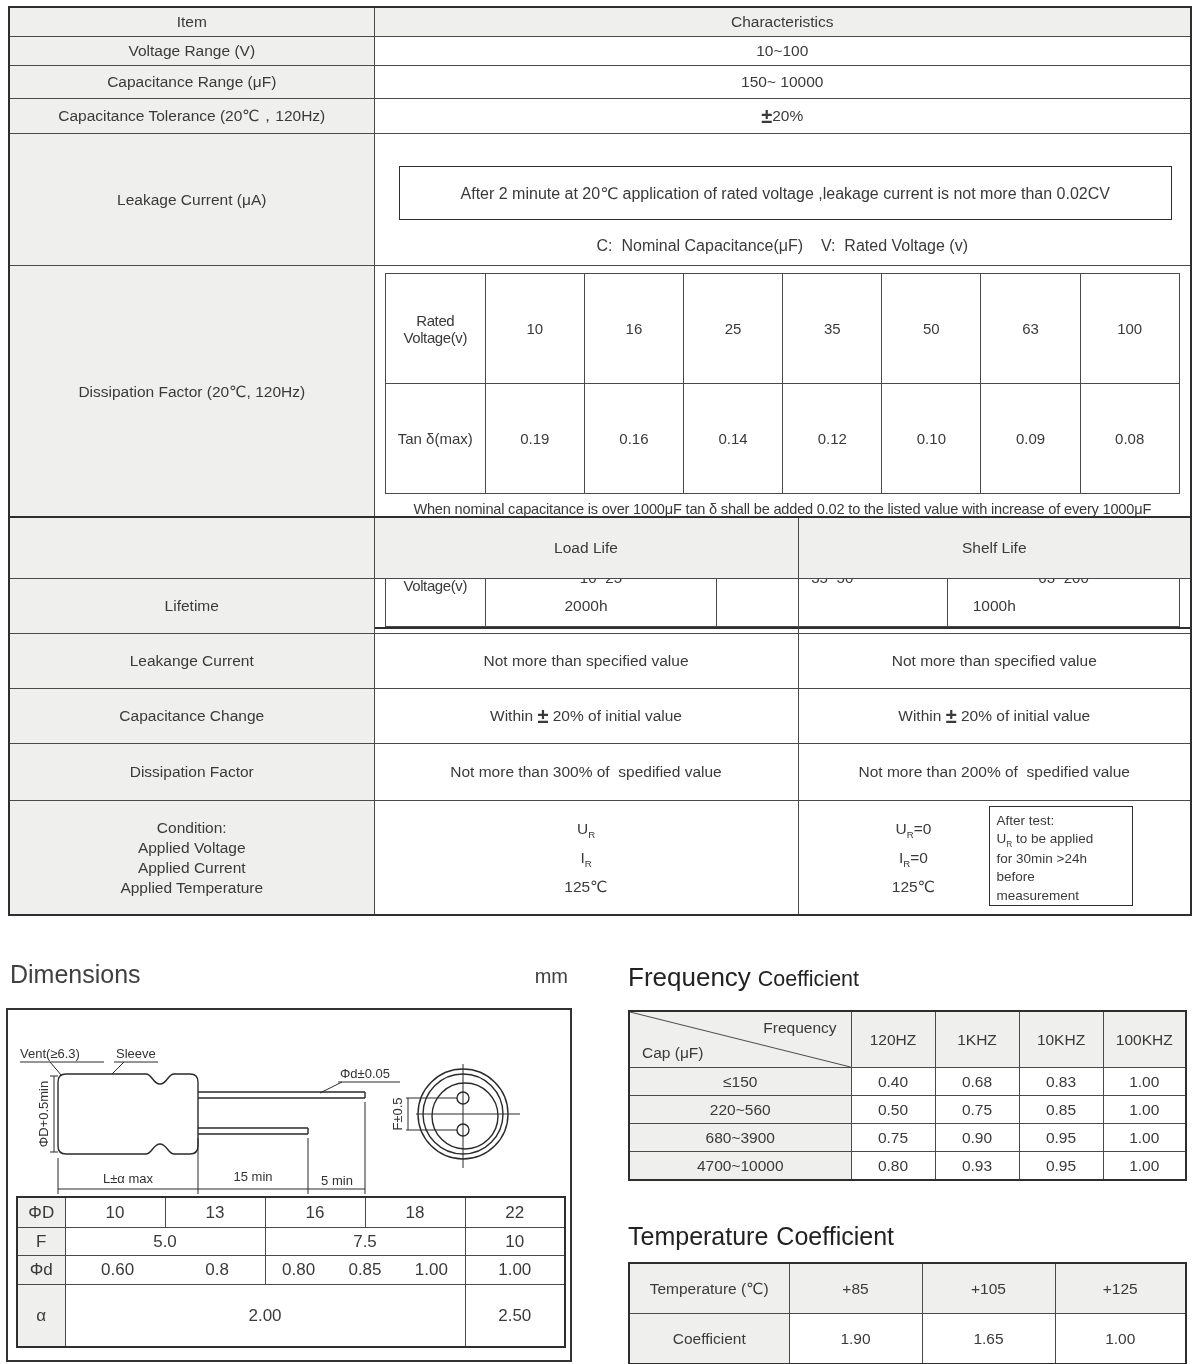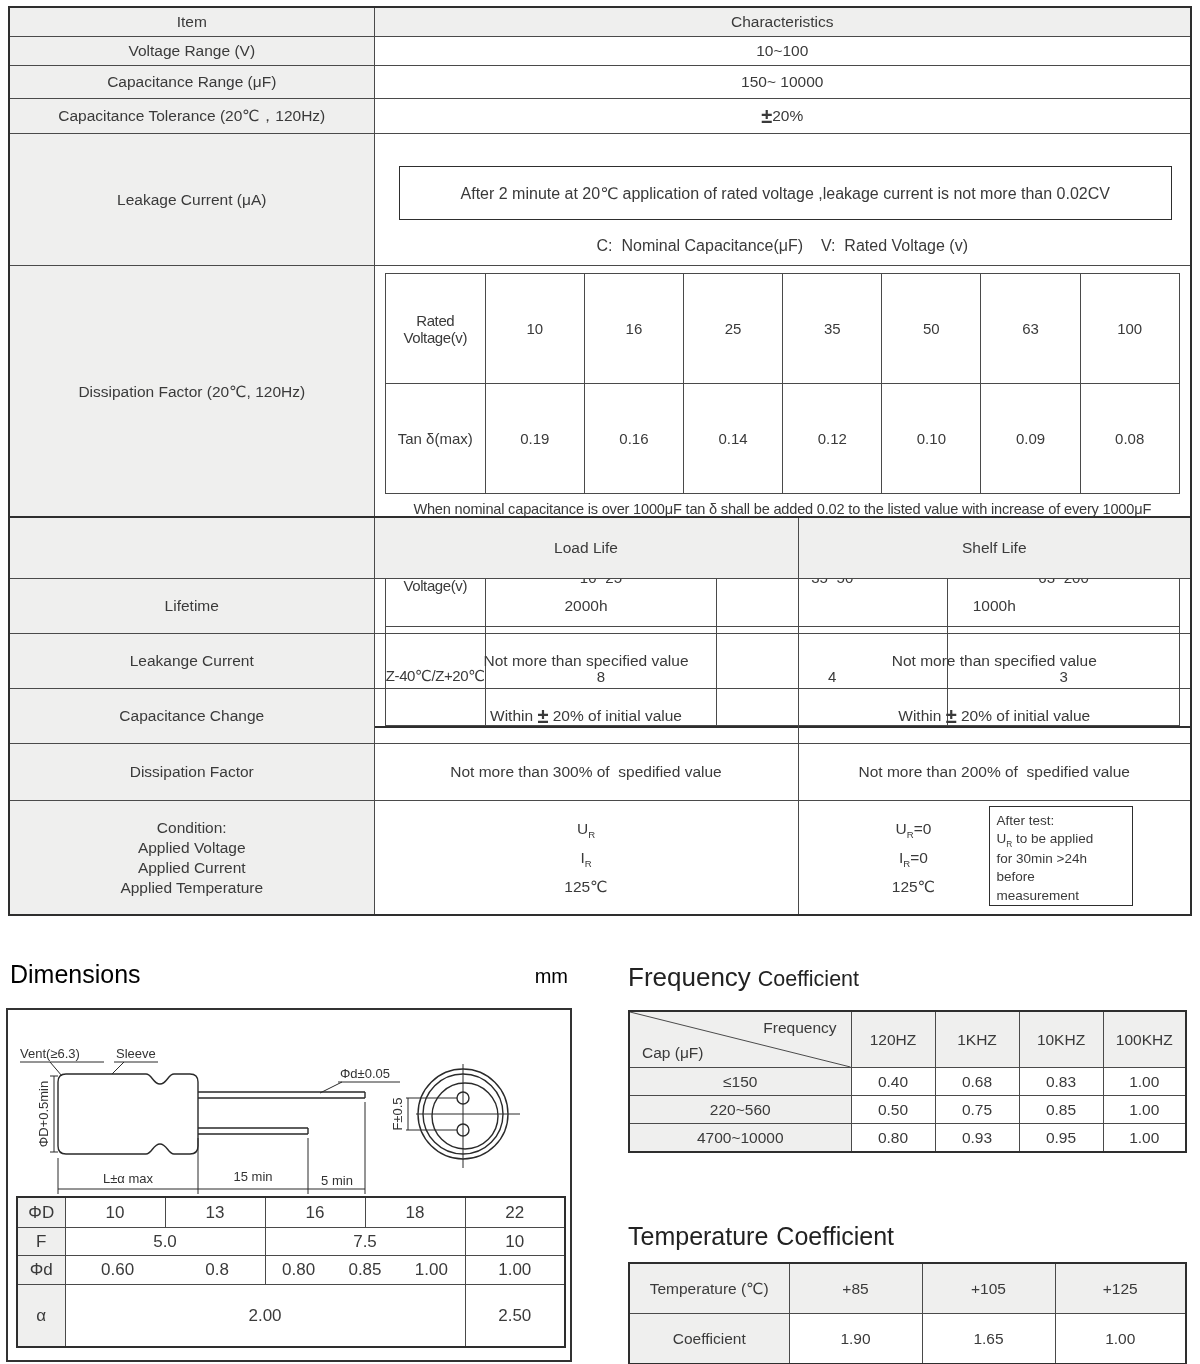--- a/index.html
+++ b/index.html
@@ -48,21 +48,21 @@
   .cond-lines div{line-height:23px;}
   sub{font-size:0.62em;}
   .cond-shelf{position:relative;}
   .shelf-lines{position:absolute;left:20px;top:0;width:190px;height:100%;
     display:flex;flex-direction:column;justify-content:center;}
   .shelf-lines div{line-height:23px;}
   .after-box{position:absolute;left:190px;top:5px;width:128px;height:88px;
     border:1.5px solid #2e2e2e;padding:5px 7px;text-align:left;font-size:13.5px;line-height:1.35;}
 
   
-  .dim-head{left:10px;top:960px;width:558px;display:flex;align-items:baseline;color:#000000;}
+  .dim-head{left:10px;top:960px;width:558px;display:flex;align-items:baseline;color:#404040;}
   .dim-head .ttl{font-size:25px;}
   .dim-head .unit{margin-left:auto;font-size:20px;}
   .dim-box{left:6px;top:1008px;width:562px;height:350px;border:2px solid #333;}
   .dim-svg{position:absolute;left:0;top:6px;}
   .dimt{position:absolute;left:8px;top:186px;width:548px;}
   .dimt td{font-size:17px;}
   .dimt .rD td{height:29px;}
   .dimt .rF td{height:27px;}
   .dimt .rd td{height:28px;}
   .dimt .ra td{height:61px;}
@@ -178,26 +178,20 @@
               <col>
               <col>
               <col>
             </colgroup>
         <tbody>
               <tr>
           <td class="small">Rated Voltage(v)</td>
           <td>10~25</td>
           <td>35~50</td>
           <td>63~200</td>
-        </tr>
-        <tr>
-          <td class="small">Z-40℃/Z+20℃</td>
-          <td>8</td>
-          <td>4</td>
-          <td>3</td>
         </tr>
       </tbody>
           </table>
     </td>
   </tr>
 </tbody>
   </table>
 
 <table class="abs t2 outer">
   <colgroup>
@@ -386,20 +380,27 @@
     <td>1.00</td>
   </tr>
   <tr class="r-s">
     <td class="shade">220~560</td>
     <td>0.50</td>
     <td>0.75</td>
     <td>0.85</td>
     <td>1.00</td>
   </tr>
   <tr class="r-s">
+    <td class="shade">680~3900</td>
+    <td>0.75</td>
+    <td>0.90</td>
+    <td>0.95</td>
+    <td>1.00</td>
+  </tr>
+  <tr class="r-s">
     <td class="shade">4700~10000</td>
     <td>0.80</td>
     <td>0.93</td>
     <td>0.95</td>
     <td>1.00</td>
   </tr>
 </tbody>
   </table>
 
 <div class="abs tc-head">

